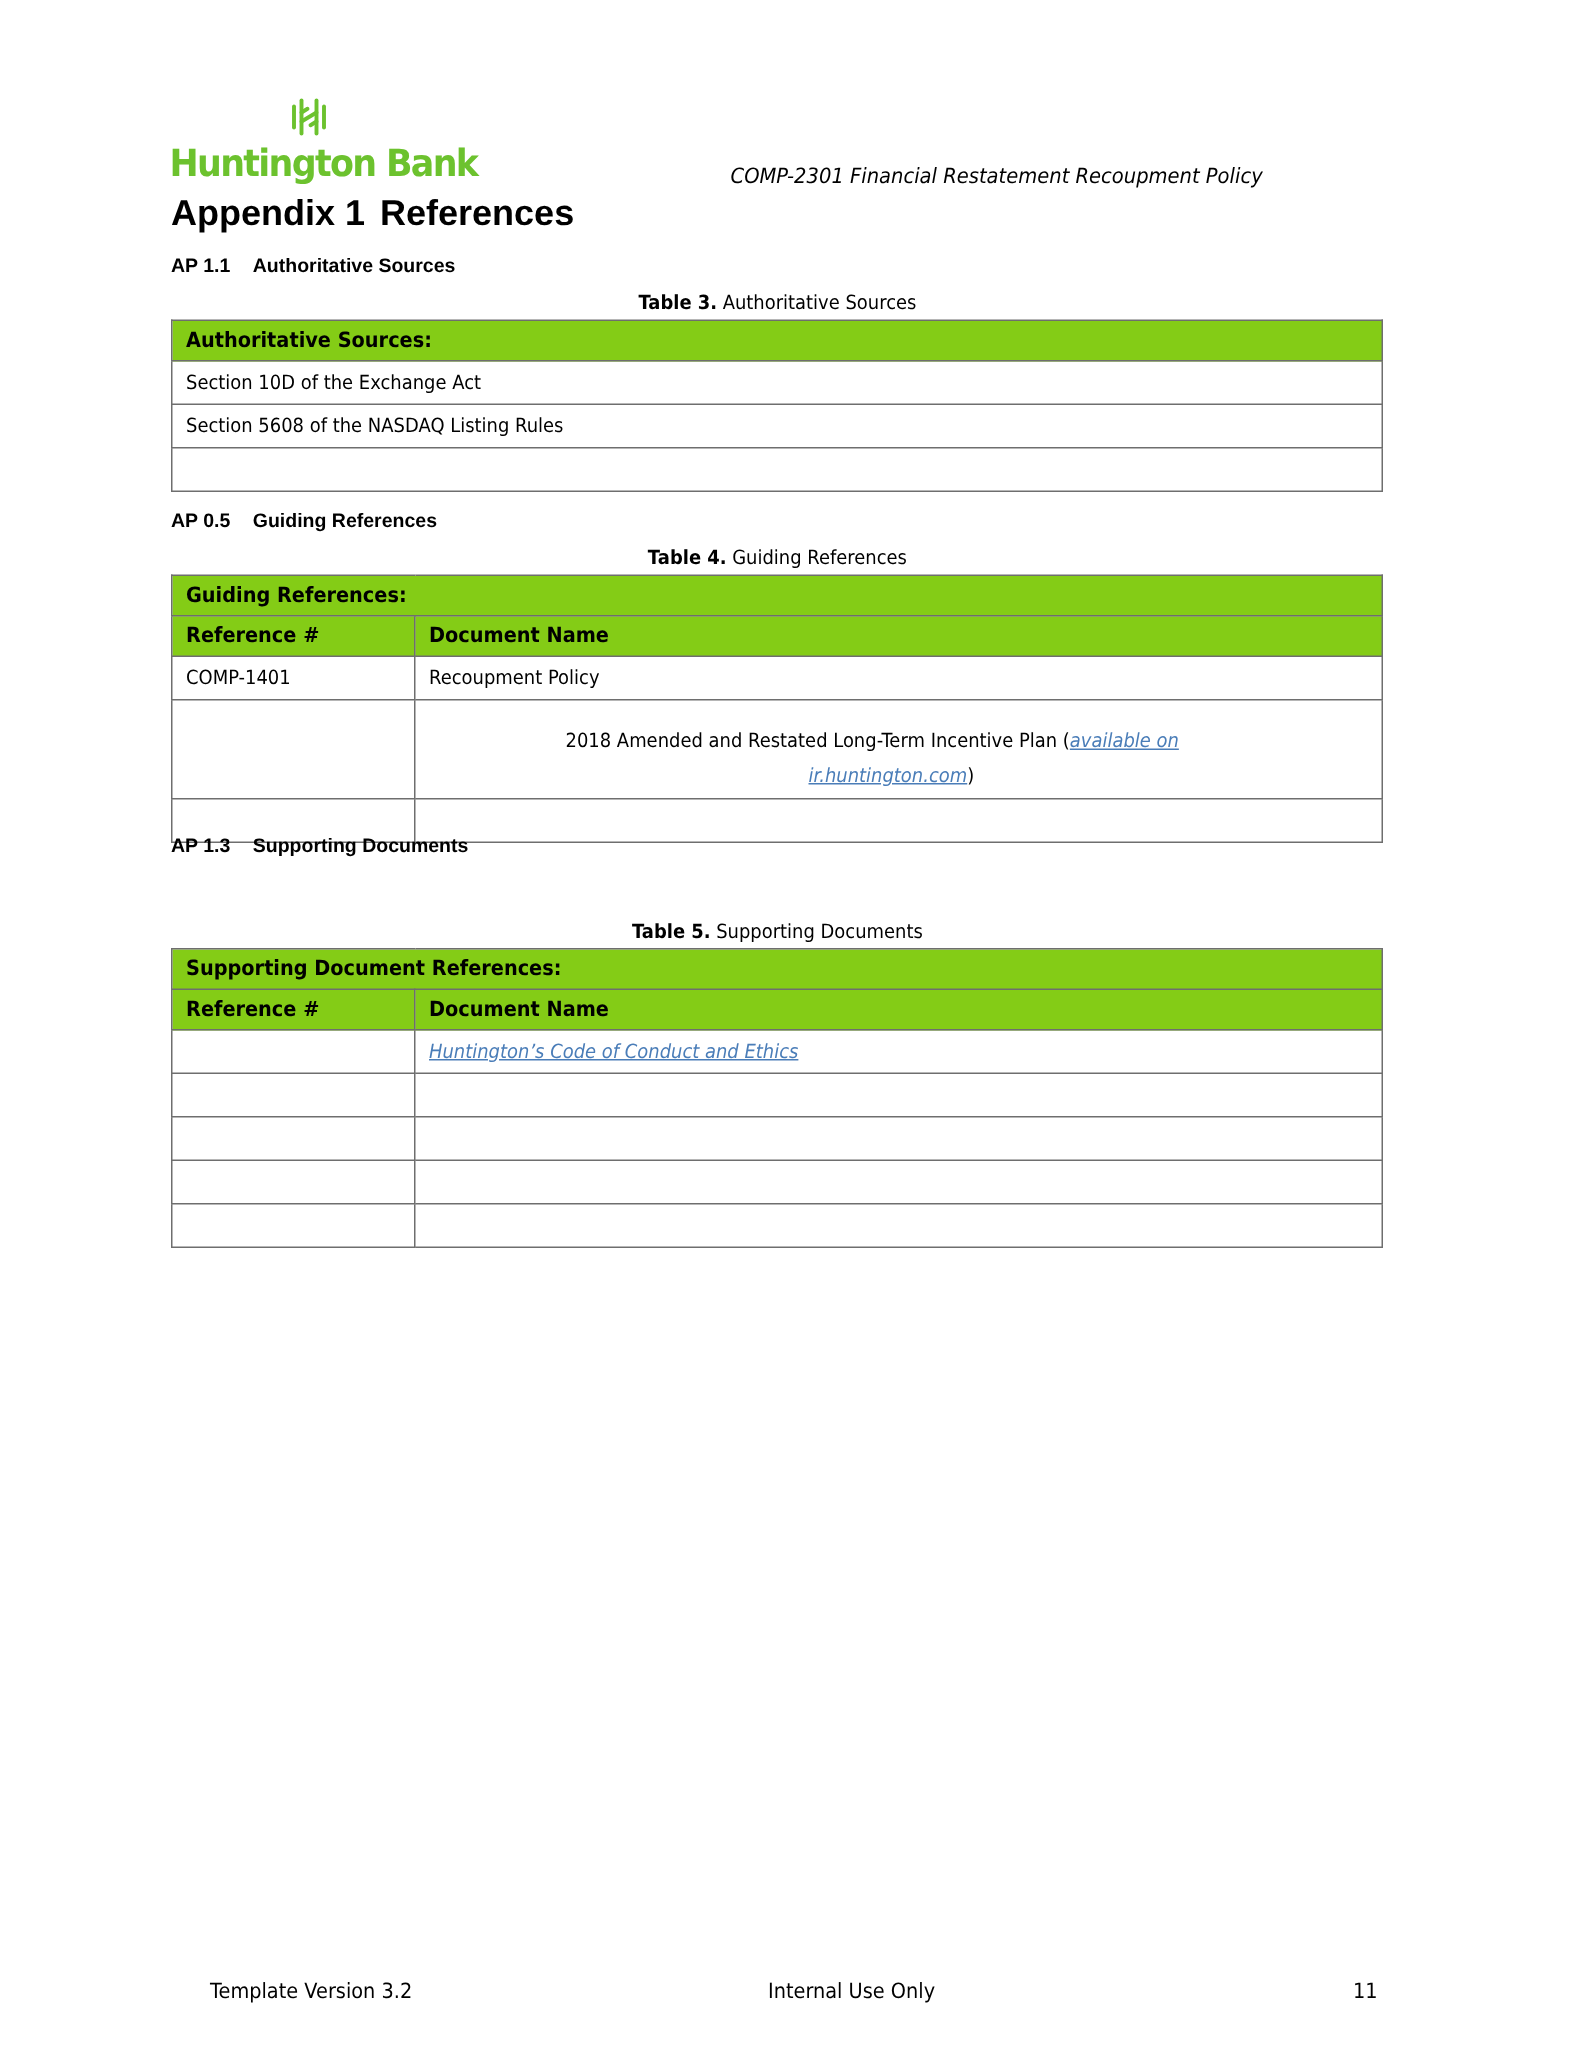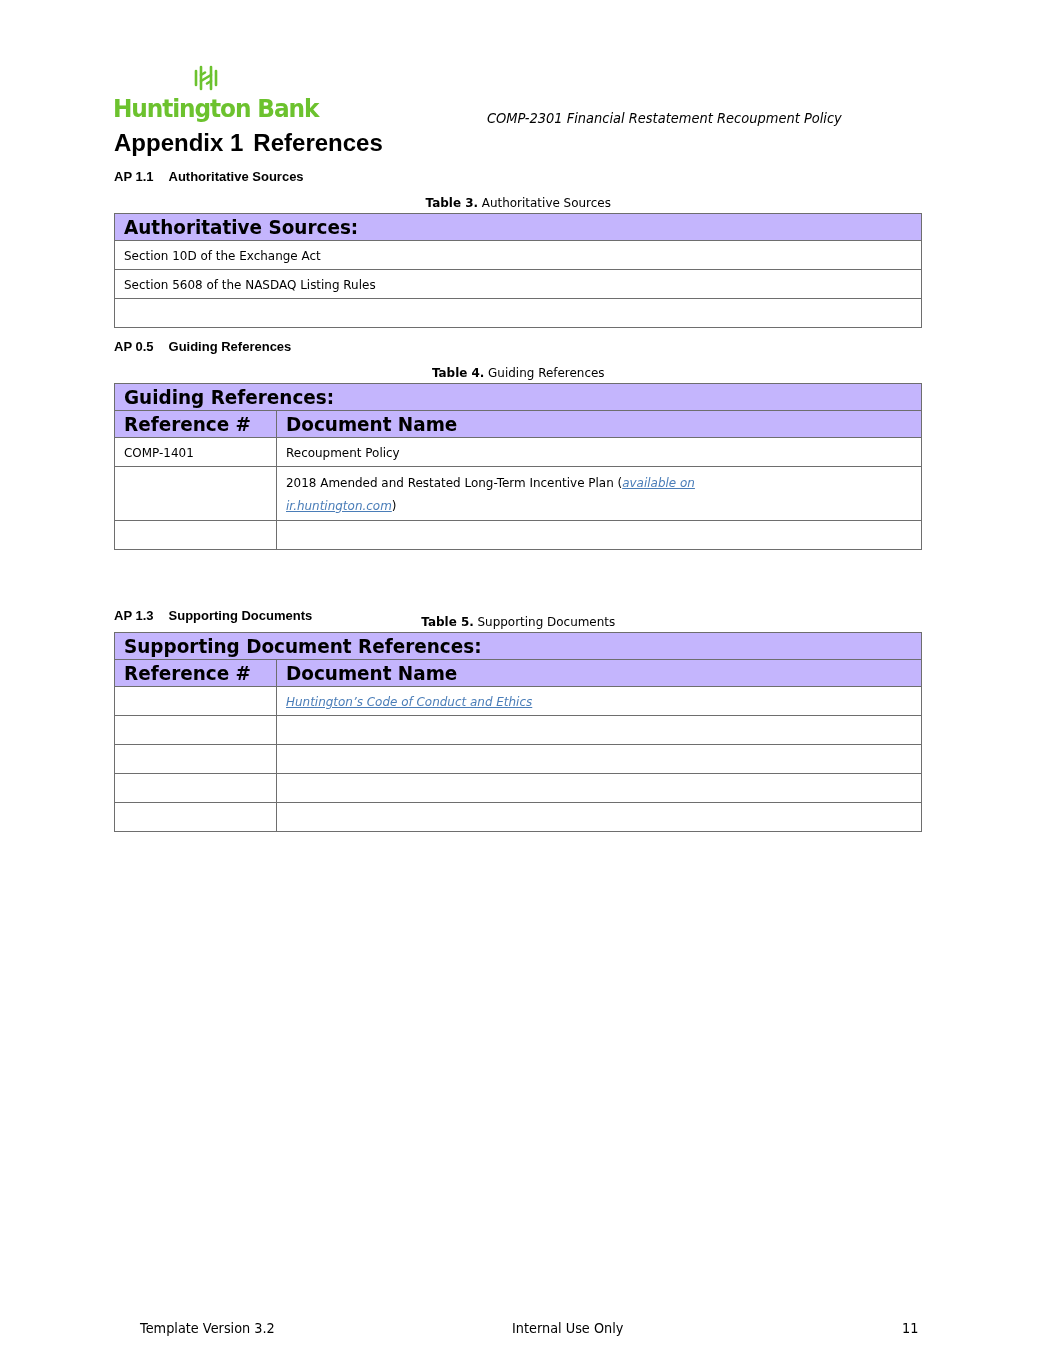--- a/index.html
+++ b/index.html
@@ -10,25 +10,25 @@
     .doc-title { position: absolute; left: 487px; top: 110px; font-family: "DejaVu Sans", sans-serif; font-style: italic; font-size: 14px; color: #000; white-space: nowrap; transform: scaleX(0.93); transform-origin: left top; }
     h1 { position: absolute; left: 114px; top: 129px; margin: 0; font-size: 24px; font-weight: bold; }
     h2 { position: absolute; left: 114px; margin: 0; font-size: 13px; font-weight: bold; white-space: nowrap; }
     h1 .num, h2 .num { display: inline-block; }
     h1 .num { margin-right: 10px; }
     h2 .num { margin-right: 15px; }
     .caption { position: absolute; left: 0; width: 1035px; text-align: center; font-family: "DejaVu Sans", sans-serif; font-size: 13px; transform: scaleX(0.92); transform-origin: 527px top; }
     .caption b { font-weight: bold; margin-right: 4px; }
     table { position: absolute; left: 114px; width: 808px; border-collapse: collapse; font-family: "DejaVu Sans", sans-serif; }
     td { border: 1px solid #6e6e6e; padding: 0 9px; height: 28px; vertical-align: middle; font-size: 13px; }
-    tr.hdr td { background: #c4b5fd; font-weight: bold; font-size: 20px; height: 26px; }
+    tr.hdr td { background: #84cc16; font-weight: bold; font-size: 14px; height: 26px; }
     td.col1 { width: 143px; }
     .txt { display: inline-block; transform: scaleX(0.92); transform-origin: left center; white-space: nowrap; }
     a.link { color: #4a7db8; font-style: italic; text-decoration: underline; }
-    .wrap-cell { padding-top: 4px; padding-bottom: 3px; height: auto; line-height: 23px; }
+    .wrap-cell { padding-top: 16px; padding-bottom: 3px; height: auto; line-height: 23px; text-align: center; }
     .footer { position: absolute; top: 1320px; font-family: "DejaVu Sans", sans-serif; font-size: 14px; white-space: nowrap; transform: scaleX(0.92); transform-origin: left top; }
   </style>
 </head>
 <body>
 
 <div class="logo">
   <svg class="logo-mark" viewBox="0 0 30 32">
     <g fill="none" stroke="#6cc22e" stroke-width="2.6" stroke-linecap="round">
       <path d="M5 9 L5 23"></path>
       <path d="M10 5 L10 27"></path>
@@ -86,21 +86,21 @@
       <span class="txt"><a class="link" href="#">ir.huntington.com</a><span>)</span></span>
     </td>
   </tr>
   <tr>
     <td class="col1"><span class="txt"></span></td>
     <td><span class="txt"></span></td>
   </tr>
 </tbody>
   </table>
 
-<h2 style="top:608px;"><span class="num">AP 1.3</span><span>Supporting Documents</span></h2>
+<h2 style="top:556px;"><span class="num">AP 1.3</span><span>Supporting Documents</span></h2>
 <div class="caption" style="top:614px;"><b>Table 5.</b><span>Supporting Documents</span></div>
 <table style="top:632px;border-radius:14px;">
   <tbody>
       <tr class="hdr">
         <td colspan="2"><span class="txt">Supporting Document References:</span></td>
       </tr>
   <tr class="hdr">
     <td class="col1"><span class="txt">Reference #</span></td>
     <td><span class="txt">Document Name</span></td>
   </tr>

